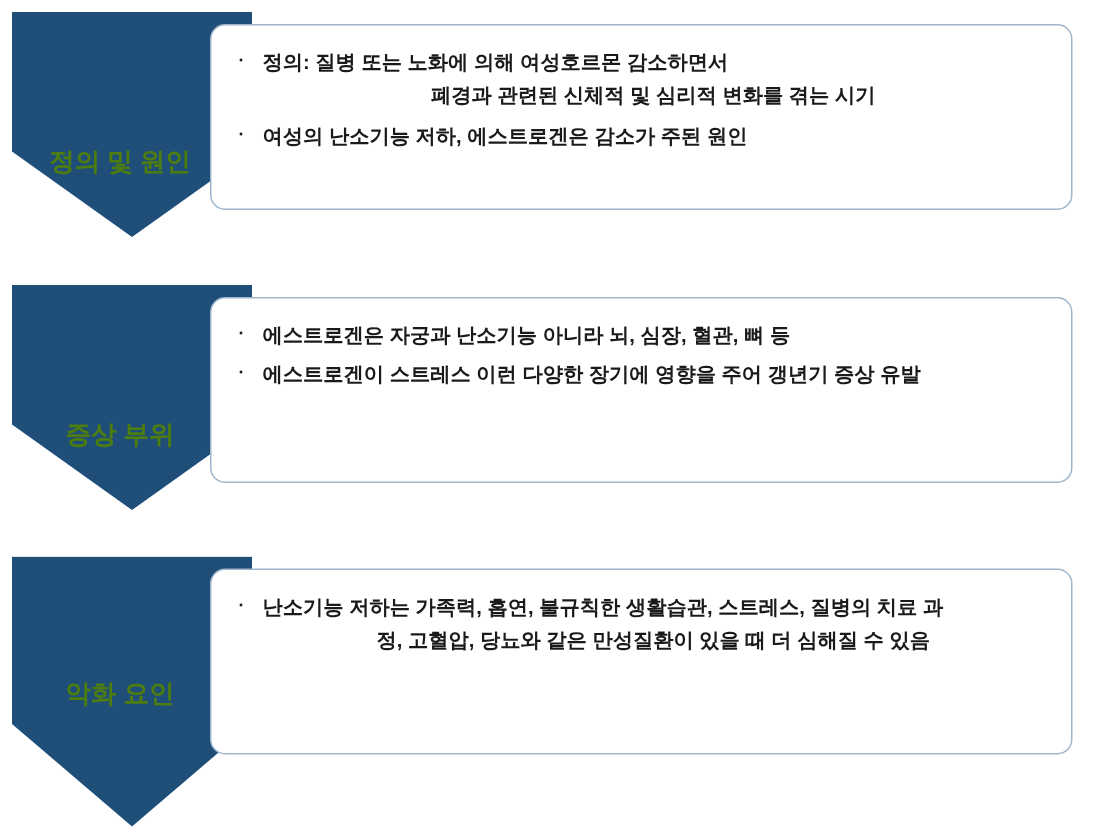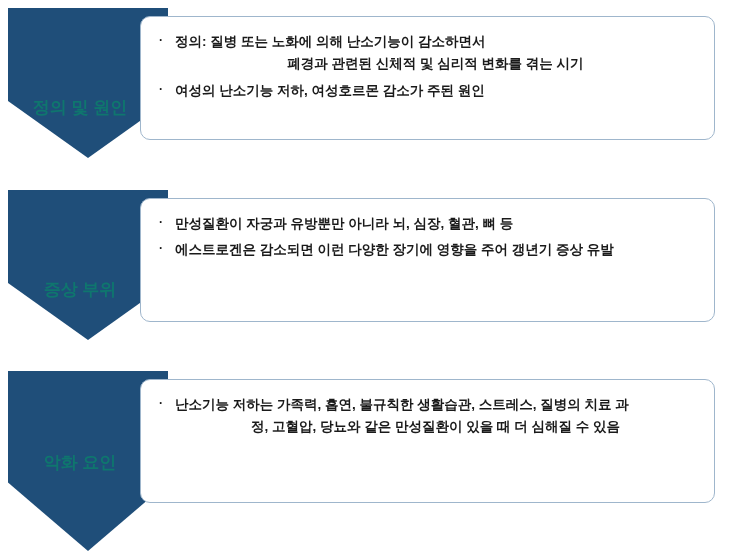--- a/index.html
+++ b/index.html
@@ -37,21 +37,21 @@
     letter-spacing: 0.5px;
     background: #1f4e79;
     -webkit-clip-path: polygon(0 0, 100% 0, 100% 62%, 50% 100%, 0 62%);
     clip-path: polygon(0 0, 100% 0, 100% 62%, 50% 100%, 0 62%);
   }
   .arrow-label {
     position: absolute;
     left: 0;
     width: 160px;
     text-align: center;
-    color: #0f766e;
+    color: #4d7c0f;
     font-weight: bold;
     font-size: 17px;
   }
   .panel {
     position: absolute;
     left: 140px;
     background: #ffffff;
     border: 1px solid #9fb6cc;
     border-radius: 10px;
     box-sizing: border-box;
@@ -96,43 +96,43 @@
 
 <div id="diagram">
 
   <div class="row row1" style="top:8px;">
     <div class="arrow-block"></div>
     <div class="arrow-label" style="top:88px;">정의 및 원인</div>
     <div class="panel">
       <ul>
         <li>
           <span class="bullet">·</span>
-          <span>정의: 질병 또는 노화에 의해 난소기능이 감소하면서</span>
+          <span>정의: 질병 또는 노화에 의해 여성호르몬 감소하면서</span>
           <span class="line2">폐경과 관련된 신체적 및 심리적 변화를 겪는 시기</span>
         </li>
         <li>
           <span class="bullet">·</span>
-          <span>여성의 난소기능 저하, 여성호르몬 감소가 주된 원인</span>
+          <span>여성의 난소기능 저하, 에스트로겐은 감소가 주된 원인</span>
         </li>
       </ul>
     </div>
   </div>
 
   <div class="row row2" style="top:190px;">
     <div class="arrow-block"></div>
     <div class="arrow-label" style="top:88px;text-align:center;">증상 부위</div>
     <div class="panel">
       <ul>
         <li>
           <span class="bullet">·</span>
-          <span>만성질환이 자궁과 유방뿐만 아니라 뇌, 심장, 혈관, 뼈 등</span>
+          <span>에스트로겐은 자궁과 난소기능 아니라 뇌, 심장, 혈관, 뼈 등</span>
         </li>
         <li>
           <span class="bullet">·</span>
-          <span>에스트로겐은 감소되면 이런 다양한 장기에 영향을 주어 갱년기 증상 유발</span>
+          <span>에스트로겐이 스트레스 이런 다양한 장기에 영향을 주어 갱년기 증상 유발</span>
         </li>
       </ul>
     </div>
   </div>
 
   <div class="row row3" style="top:371px;">
     <div class="arrow-block"></div>
     <div class="arrow-label" style="top:80px;">악화 요인</div>
     <div class="panel">
       <ul>

